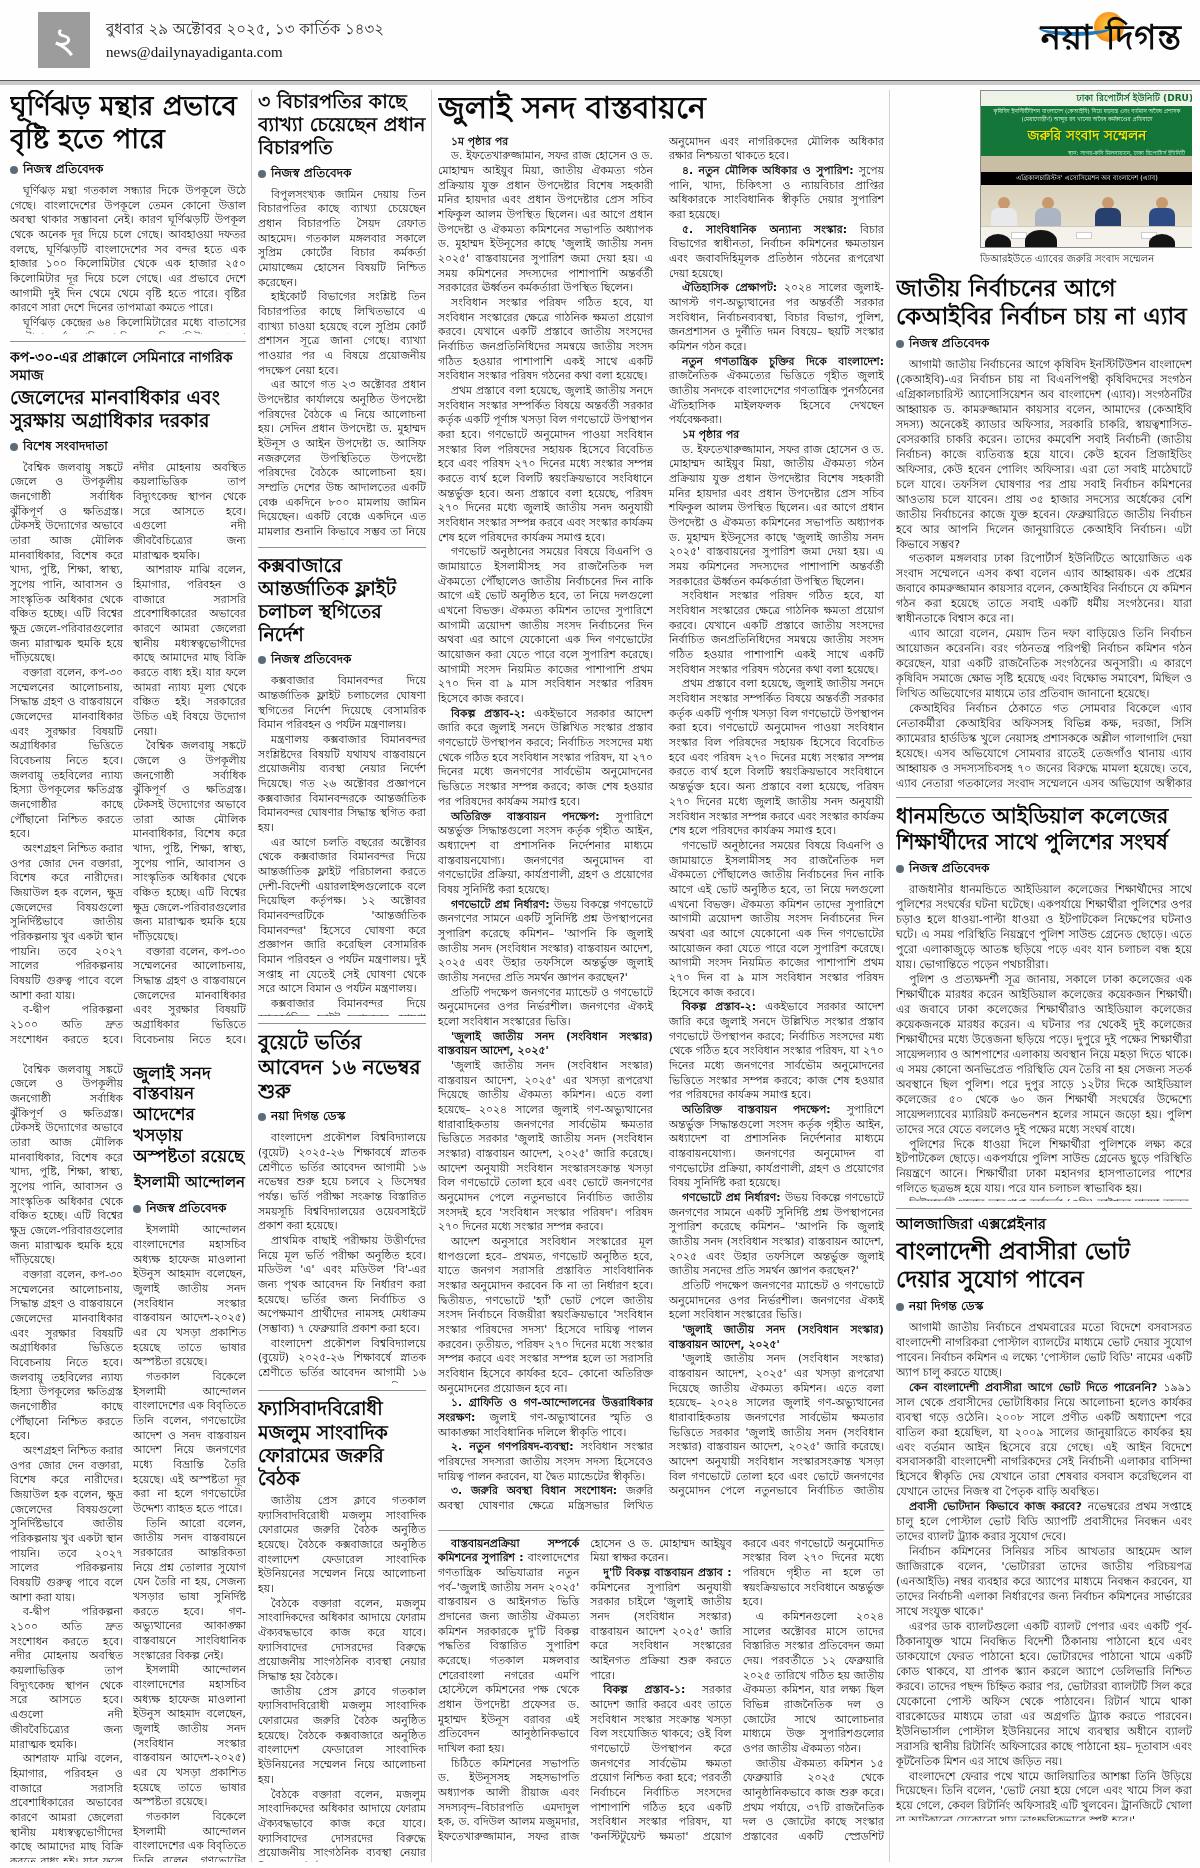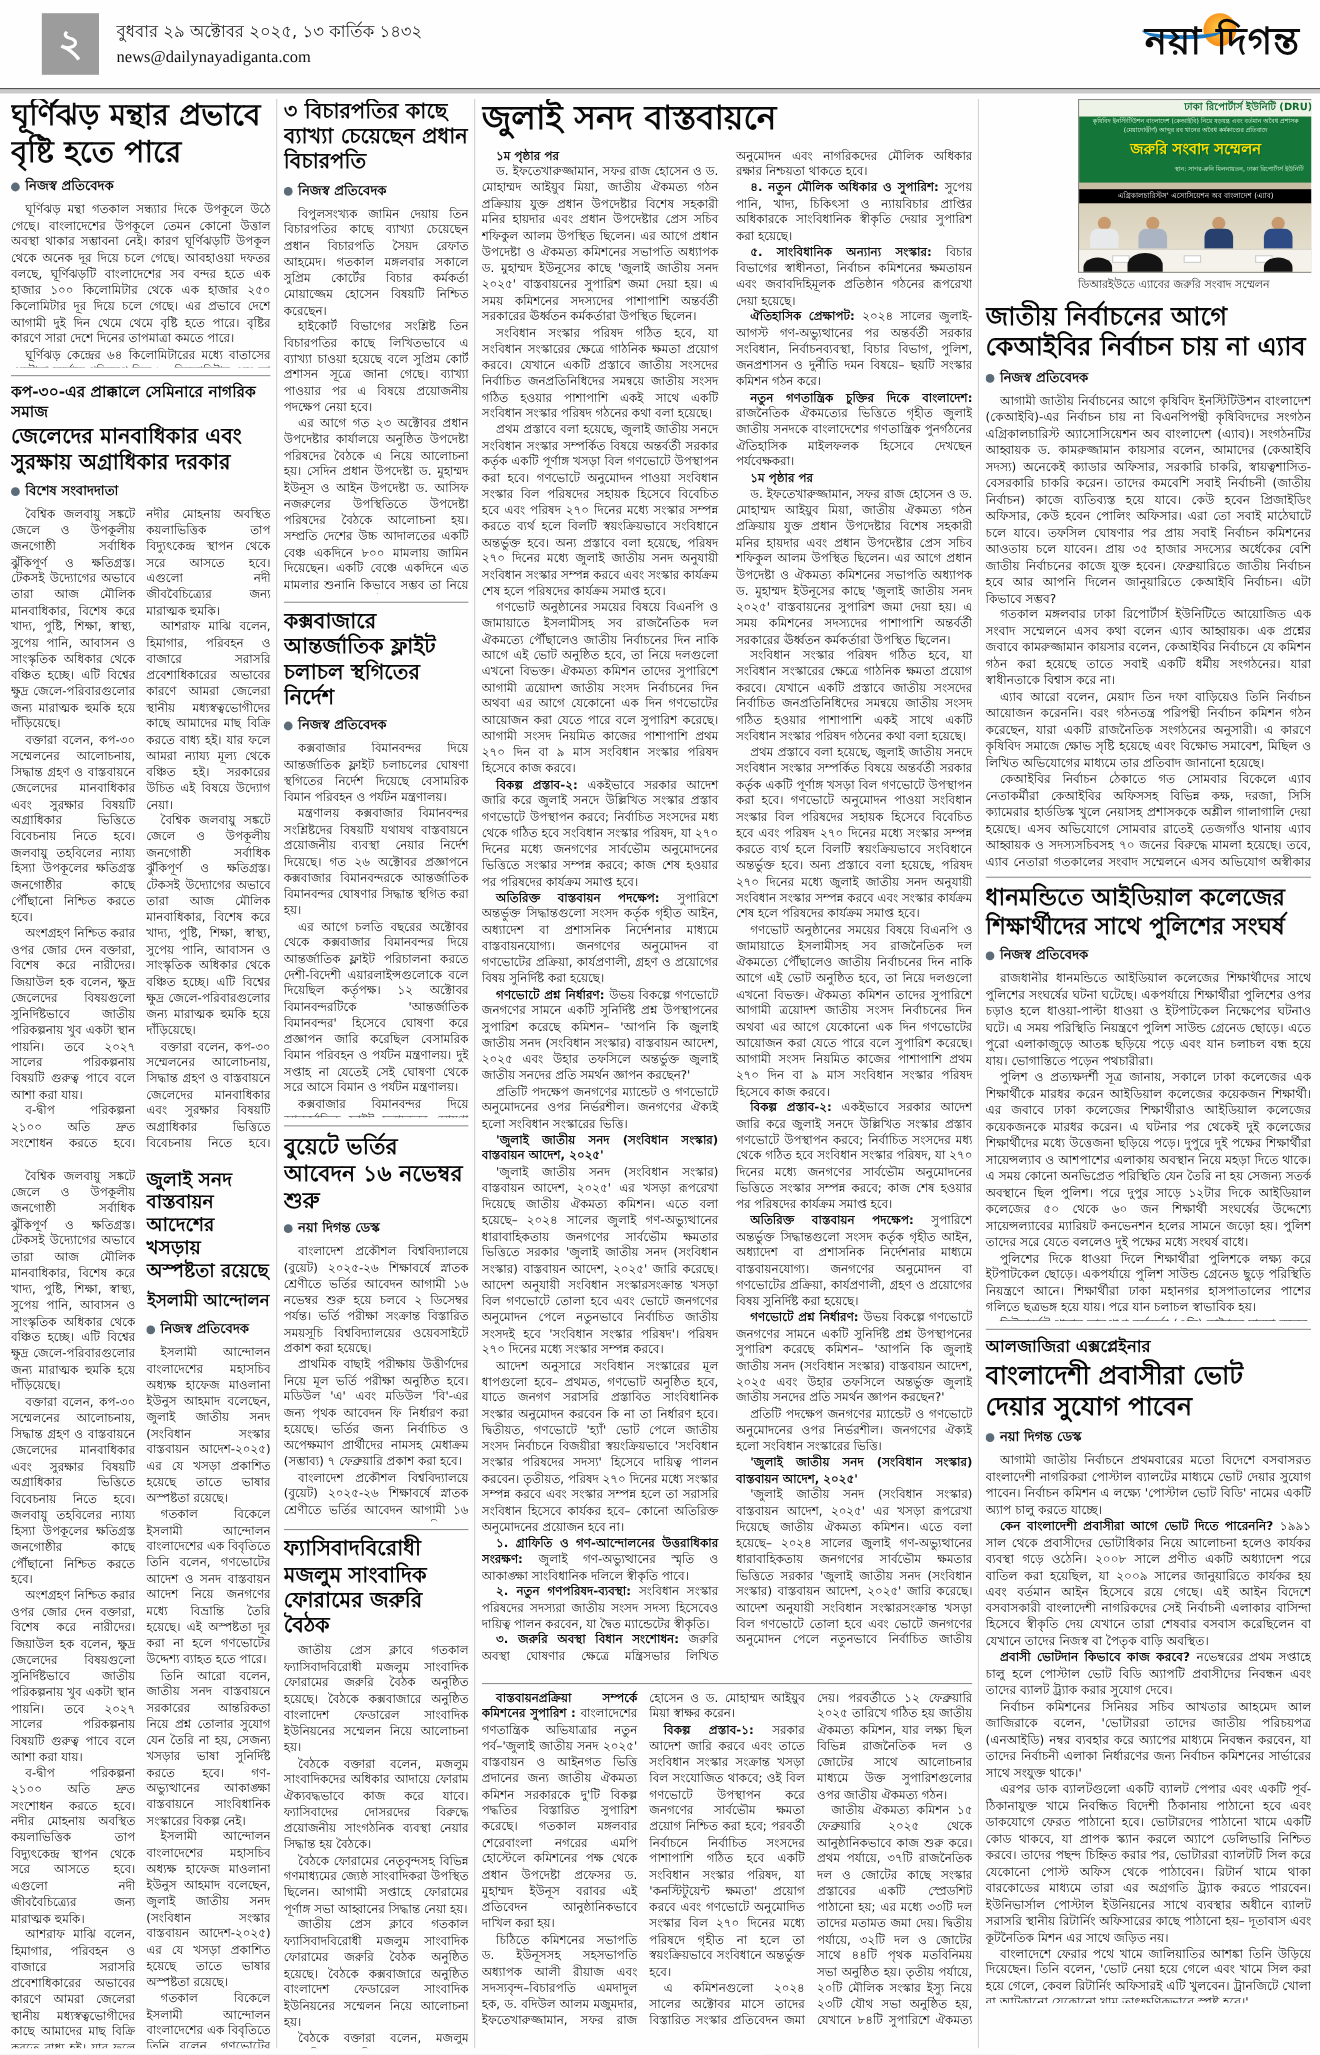--- a/index.html
+++ b/index.html
@@ -36,21 +36,21 @@
   .divider{border-top:1px solid #8f8f8f;margin:7px 0 6px;}
   .twocol{column-count:2;column-gap:10px;column-fill:auto;}
   .threecol{column-count:3;column-gap:11px;column-fill:auto;}
   .split-row{display:flex;gap:10px;}
   .split-row>div{width:113px;overflow:hidden;}
   
   .photo-wrap{width:212px;margin-left:auto;}
   .photo{position:relative;width:212px;height:156px;background:#c9bda3;overflow:hidden;border:1px solid #8a8a8a;}
   .ph-top{position:absolute;top:0;left:0;right:0;height:15px;background:#eef3e8;color:#0e6b2e;
           font-size:9px;font-weight:bold;text-align:right;line-height:15px;}
-  .ph-green{position:absolute;top:15px;left:0;right:0;height:60px;background:#15763a;}
+  .ph-green{position:absolute;top:15px;left:0;right:0;height:50px;background:#15763a;}
   .ph-sub{color:#eaffea;font-size:5.6px;text-align:center;line-height:1.35;padding:2px 8px 0;}
   .ph-title{color:#ffe000;font-size:13.5px;font-weight:bold;text-align:center;margin-top:2px;
             text-shadow:1px 1px 0 #063;}
   .ph-venue{color:#d9f5dc;font-size:5.6px;text-align:right;padding:1px 8px 0;}
   .ph-strip{position:absolute;top:81px;left:0;right:0;height:13px;background:#000000;color:#fff;
             font-size:6.6px;text-align:center;line-height:13px;}
   .ph-room{position:absolute;top:94px;left:0;right:0;bottom:0;background:linear-gradient(#d8d0ba,#e9e4d4);}
   .ph-table{position:absolute;left:0;right:0;bottom:0;height:20px;background:#f4f2ea;border-top:1px solid #cfcabb;}
   .ph-paper{position:absolute;bottom:8px;width:14px;height:5px;background:#fff;border:1px solid #ccc;}
   .person{position:absolute;bottom:16px;width:30px;height:34px;}
@@ -179,21 +179,20 @@
           <p class="para">প্রাথমিক বাছাই পরীক্ষায় উত্তীর্ণদের নিয়ে মূল ভর্তি পরীক্ষা অনুষ্ঠিত হবে। মডিউল 'এ' এবং মডিউল 'বি'-এর জন্য পৃথক আবেদন ফি নির্ধারণ করা হয়েছে। ভর্তির জন্য নির্বাচিত ও অপেক্ষমাণ প্রার্থীদের নামসহ মেধাক্রম (সম্ভাব্য) ৭ ফেব্রুয়ারি প্রকাশ করা হবে।</p>
           <p class="para">বাংলাদেশ প্রকৌশল বিশ্ববিদ্যালয়ে (বুয়েট) ২০২৫-২৬ শিক্ষাবর্ষে স্নাতক শ্রেণীতে ভর্তির আবেদন আগামী ১৬ নভেম্বর শুরু হয়ে চলবে ২ ডিসেম্বর পর্যন্ত। ভর্তি পরীক্ষা সংক্রান্ত বিস্তারিত সময়সূচি বিশ্ববিদ্যালয়ের ওয়েবসাইটে প্রকাশ করা হয়েছে।</p>
         </div>
     </article>
     <div class="divider"></div>
     <article>
       <h2 class="headline" style="font-size:19px">ফ্যাসিবাদবিরোধী মজলুম সাংবাদিক ফোরামের জরুরি বৈঠক</h2>
       <div class="body" style="height:430px">
           <p class="para">জাতীয় প্রেস ক্লাবে গতকাল ফ্যাসিবাদবিরোধী মজলুম সাংবাদিক ফোরামের জরুরি বৈঠক অনুষ্ঠিত হয়েছে। বৈঠকে কক্সবাজারে অনুষ্ঠিত বাংলাদেশ ফেডারেল সাংবাদিক ইউনিয়নের সম্মেলন নিয়ে আলোচনা হয়।</p>
           <p class="para">বৈঠকে বক্তারা বলেন, মজলুম সাংবাদিকদের অধিকার আদায়ে ফোরাম ঐক্যবদ্ধভাবে কাজ করে যাবে। ফ্যাসিবাদের দোসরদের বিরুদ্ধে প্রয়োজনীয় সাংগঠনিক ব্যবস্থা নেয়ার সিদ্ধান্ত হয় বৈঠকে।</p>
-          <p class="para">বৈঠকে ফোরামের নেতৃবৃন্দসহ বিভিন্ন গণমাধ্যমের জ্যেষ্ঠ সাংবাদিকরা উপস্থিত ছিলেন। আগামী সপ্তাহে ফোরামের পূর্ণাঙ্গ সভা আহ্বানের সিদ্ধান্ত নেয়া হয়।</p>
           <p class="para">জাতীয় প্রেস ক্লাবে গতকাল ফ্যাসিবাদবিরোধী মজলুম সাংবাদিক ফোরামের জরুরি বৈঠক অনুষ্ঠিত হয়েছে। বৈঠকে কক্সবাজারে অনুষ্ঠিত বাংলাদেশ ফেডারেল সাংবাদিক ইউনিয়নের সম্মেলন নিয়ে আলোচনা হয়।</p>
           <p class="para">বৈঠকে বক্তারা বলেন, মজলুম সাংবাদিকদের অধিকার আদায়ে ফোরাম ঐক্যবদ্ধভাবে কাজ করে যাবে। ফ্যাসিবাদের দোসরদের বিরুদ্ধে প্রয়োজনীয় সাংগঠনিক ব্যবস্থা নেয়ার সিদ্ধান্ত হয় বৈঠকে।</p>
         </div>
     </article>
   </div>
 
   <div class="block" id="block-c">
     <article>
       <h1 class="headline" style="font-size:30px;margin-bottom:8px">জুলাই সনদ বাস্তবায়নে</h1>
       <div class="body twocol" style="height:1388px;column-gap:16px">
@@ -225,20 +224,21 @@
           <p class="para"><b>অতিরিক্ত বাস্তবায়ন পদক্ষেপ: </b>সুপারিশে অন্তর্ভুক্ত সিদ্ধান্তগুলো সংসদ কর্তৃক গৃহীত আইন, অধ্যাদেশ বা প্রশাসনিক নির্দেশনার মাধ্যমে বাস্তবায়নযোগ্য। জনগণের অনুমোদন বা গণভোটের প্রক্রিয়া, কার্যপ্রণালী, গ্রহণ ও প্রয়োগের বিষয় সুনির্দিষ্ট করা হয়েছে।</p>
           <p class="para"><b>গণভোটে প্রশ্ন নির্ধারণ: </b>উভয় বিকল্পে গণভোটে জনগণের সামনে একটি সুনির্দিষ্ট প্রশ্ন উপস্থাপনের সুপারিশ করেছে কমিশন– 'আপনি কি জুলাই জাতীয় সনদ (সংবিধান সংস্কার) বাস্তবায়ন আদেশ, ২০২৫ এবং উহার তফসিলে অন্তর্ভুক্ত জুলাই জাতীয় সনদের প্রতি সমর্থন জ্ঞাপন করছেন?'</p>
           <p class="para">প্রতিটি পদক্ষেপ জনগণের ম্যান্ডেট ও গণভোটে অনুমোদনের ওপর নির্ভরশীল। জনগণের ঐক্যই হলো সংবিধান সংস্কারের ভিত্তি।</p>
           <p class="para"><b>'জুলাই জাতীয় সনদ (সংবিধান সংস্কার) বাস্তবায়ন আদেশ, ২০২৫' </b></p>
           <p class="para">'জুলাই জাতীয় সনদ (সংবিধান সংস্কার) বাস্তবায়ন আদেশ, ২০২৫' এর খসড়া রূপরেখা দিয়েছে জাতীয় ঐকমত্য কমিশন। এতে বলা হয়েছে– ২০২৪ সালের জুলাই গণ-অভ্যুত্থানের ধারাবাহিকতায় জনগণের সার্বভৌম ক্ষমতার ভিত্তিতে সরকার 'জুলাই জাতীয় সনদ (সংবিধান সংস্কার) বাস্তবায়ন আদেশ, ২০২৫' জারি করেছে। আদেশ অনুযায়ী সংবিধান সংস্কারসংক্রান্ত খসড়া বিল গণভোটে তোলা হবে এবং ভোটে জনগণের অনুমোদন পেলে নতুনভাবে নির্বাচিত জাতীয় সংসদই হবে 'সংবিধান সংস্কার পরিষদ'। পরিষদ ২৭০ দিনের মধ্যে সংস্কার সম্পন্ন করবে।</p>
         </div>
       <div class="divider"></div>
       <div class="body threecol" style="height:316px">
           <p class="para"><b>বাস্তবায়নপ্রক্রিয়া সম্পর্কে কমিশনের সুপারিশ : </b>বাংলাদেশের গণতান্ত্রিক অভিযাত্রার নতুন পর্ব–'জুলাই জাতীয় সনদ ২০২৫' বাস্তবায়ন ও আইনগত ভিত্তি প্রদানের জন্য জাতীয় ঐকমত্য কমিশন সরকারকে দু'টি বিকল্প পদ্ধতির বিস্তারিত সুপারিশ করেছে। গতকাল মঙ্গলবার শেরেবাংলা নগরের এমপি হোস্টেলে কমিশনের পক্ষ থেকে প্রধান উপদেষ্টা প্রফেসর ড. মুহাম্মদ ইউনূস বরাবর এই প্রতিবেদন আনুষ্ঠানিকভাবে দাখিল করা হয়।</p>
           <p class="para">চিঠিতে কমিশনের সভাপতি ড. ইউনূসসহ সহসভাপতি অধ্যাপক আলী রীয়াজ এবং সদস্যবৃন্দ–বিচারপতি এমদাদুল হক, ড. বদিউল আলম মজুমদার, ইফতেখারুজ্জামান, সফর রাজ হোসেন ও ড. মোহাম্মদ আইয়ুব মিয়া স্বাক্ষর করেন।</p>
+          <p class="para"><b>দু'টি বিকল্প বাস্তবায়ন প্রস্তাব : </b>কমিশনের সুপারিশ অনুযায়ী সরকার চাইলে 'জুলাই জাতীয় সনদ (সংবিধান সংস্কার) বাস্তবায়ন আদেশ ২০২৫' জারি করে সংবিধান সংস্কারের আইনগত প্রক্রিয়া শুরু করতে পারে।</p>
           <p class="para"><b>বিকল্প প্রস্তাব-১: </b>সরকার আদেশ জারি করবে এবং তাতে সংবিধান সংস্কার সংক্রান্ত খসড়া বিল সংযোজিত থাকবে; ওই বিল গণভোটে উপস্থাপন করে জনগণের সার্বভৌম ক্ষমতা প্রয়োগ নিশ্চিত করা হবে; পরবর্তী নির্বাচনে নির্বাচিত সংসদের পাশাপাশি গঠিত হবে একটি সংবিধান সংস্কার পরিষদ, যা 'কনস্টিটুয়েন্ট ক্ষমতা' প্রয়োগ করবে এবং গণভোটে অনুমোদিত সংস্কার বিল ২৭০ দিনের মধ্যে পরিষদে গৃহীত না হলে তা স্বয়ংক্রিয়ভাবে সংবিধানে অন্তর্ভুক্ত হবে।</p>
           <p class="para">এ কমিশনগুলো ২০২৪ সালের অক্টোবর মাসে তাদের বিস্তারিত সংস্কার প্রতিবেদন জমা দেয়। পরবর্তীতে ১২ ফেব্রুয়ারি ২০২৫ তারিখে গঠিত হয় জাতীয় ঐকমত্য কমিশন, যার লক্ষ্য ছিল বিভিন্ন রাজনৈতিক দল ও জোটের সাথে আলোচনার মাধ্যমে উক্ত সুপারিশগুলোর ওপর জাতীয় ঐকমত্য গঠন।</p>
           <p class="para">জাতীয় ঐকমত্য কমিশন ১৫ ফেব্রুয়ারি ২০২৫ থেকে আনুষ্ঠানিকভাবে কাজ শুরু করে। প্রথম পর্যায়ে, ৩৭টি রাজনৈতিক দল ও জোটের কাছে সংস্কার প্রস্তাবের একটি স্প্রেডশিট পাঠানো হয়; এর মধ্যে ৩৩টি দল তাদের মতামত জমা দেয়। দ্বিতীয় পর্যায়ে, ৩২টি দল ও জোটের সাথে ৪৪টি পৃথক মতবিনিময় সভা অনুষ্ঠিত হয়। তৃতীয় পর্যায়ে, ২০টি মৌলিক সংস্কার ইস্যু নিয়ে ২৩টি যৌথ সভা অনুষ্ঠিত হয়, যেখানে ৮৪টি সুপারিশে ঐকমত্য গঠিত হয়। কিছু বিষয়ে ভিন্নমত থাকলেও কমিশন জানায় যে, সামগ্রিকভাবে একটি 'ঐতিহাসিক রাজনৈতিক ঐক্য' গড়ে উঠেছে।</p>
         </div>
     </article>
   </div>
 
   <div class="block" id="block-d">
     <div class="photo-wrap">
       <div class="photo">

